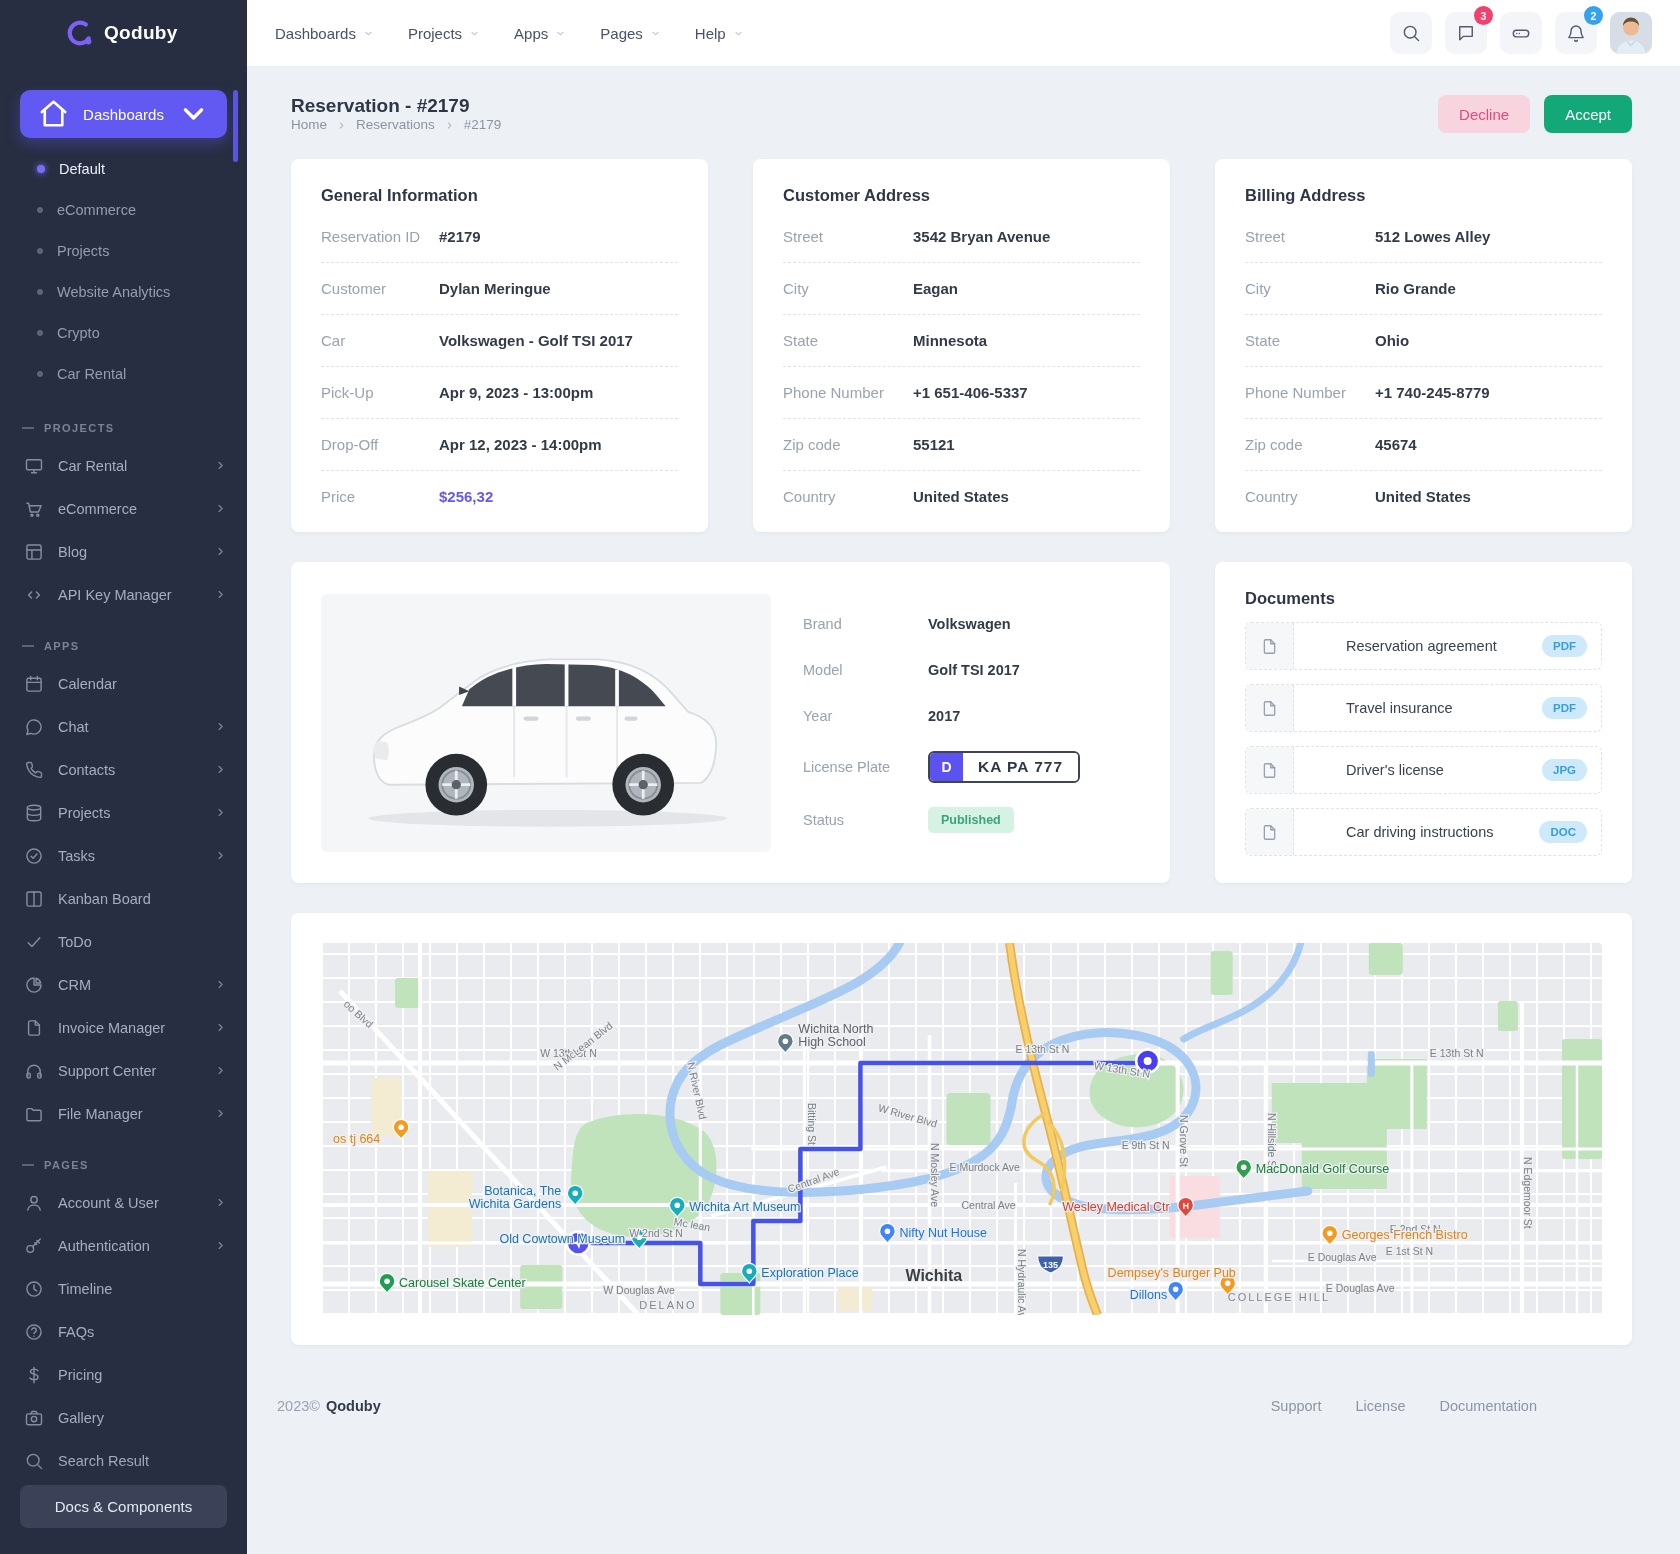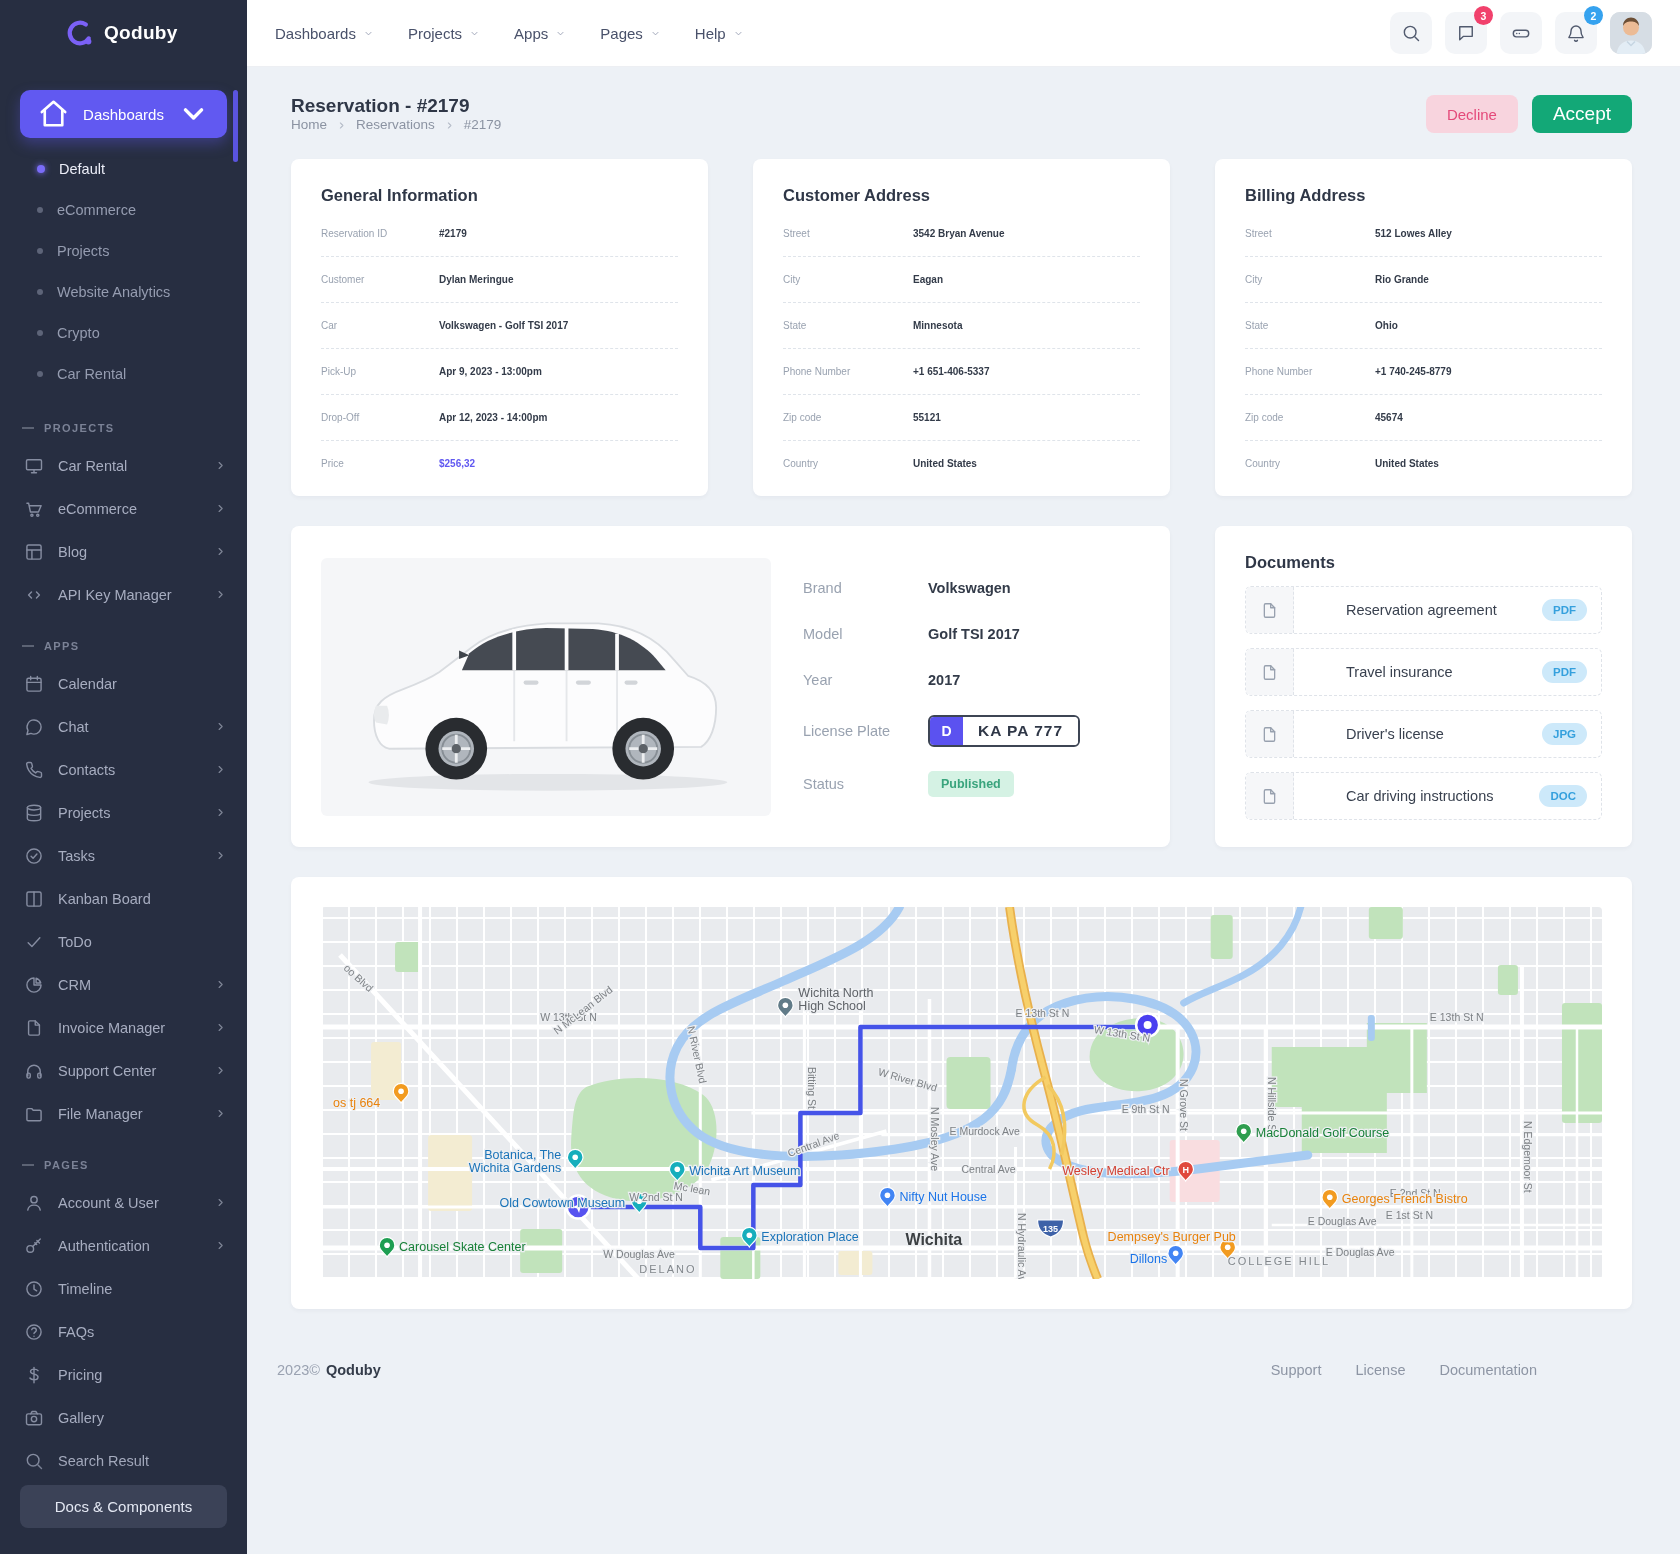--- a/index.html
+++ b/index.html
@@ -40,27 +40,27 @@
   .badge-blue{background:#35a2ef;}
   .avatar{width:42px;height:42px;border-radius:10px;overflow:hidden;padding:0;background:#d7dde3;}
   
   .main{margin-left:247px;padding:66px 48px 0 44px;}
   .page-head{display:flex;align-items:flex-start;justify-content:space-between;padding:29px 0 26px;}
   .page-head h1{margin:0;font-size:19px;font-weight:700;color:#2f3747;}
   .breadcrumb{display:flex;align-items:center;gap:9px;margin-top:0;font-size:13.5px;color:#8b93a2;}
   .breadcrumb .sep{width:11px;height:11px;color:#b3bac6;}
   .head-actions{display:flex;gap:14px;}
   .btn-decline{height:38px;padding:0 21px;border-radius:8px;background:#f8d4de;color:#e4497a;font-size:15px;font-weight:500;}
-  .btn-accept{height:38px;padding:0 21px;border-radius:8px;background:#13a877;color:#fff;font-size:19px;font-weight:500;}
+  .btn-accept{height:38px;padding:0 21px;border-radius:8px;background:#13a877;color:#fff;font-size:15px;font-weight:500;}
   .row{display:flex;gap:45px;margin-bottom:30px;}
   .card{background:#fff;border-radius:8px;box-shadow:0 2px 4px rgba(25,35,60,.04);}
   .info-card{flex:1 1 0;padding:27px 30px 10px;}
   .card h2{margin:0;font-size:16.5px;font-weight:700;color:#2f3747;}
   .rows{margin-top:6px;}
-  .irow{display:flex;align-items:center;padding:17px 0;border-bottom:1px dashed #dfe4ea;font-size:10px;}
+  .irow{display:flex;align-items:center;padding:17px 0;border-bottom:1px dashed #dfe4ea;font-size:15px;}
   .irow:last-child{border-bottom:none;}
   .ilabel{flex:0 0 118px;color:#99a2b0;}
   .wide .ilabel{flex:0 0 130px;}
   .ivalue{font-weight:700;color:#333b49;}
   .ivalue.accent{color:#6159f1;}
   
   .car-card{flex:1;padding:30px;display:flex;gap:32px;align-items:center;}
   .car-photo{flex:0 0 450px;height:258px;background:#f5f6f8;border-radius:6px;display:flex;align-items:center;justify-content:center;}
   .car-photo svg{width:430px;height:244px;}
   .car-details{flex:1;}

